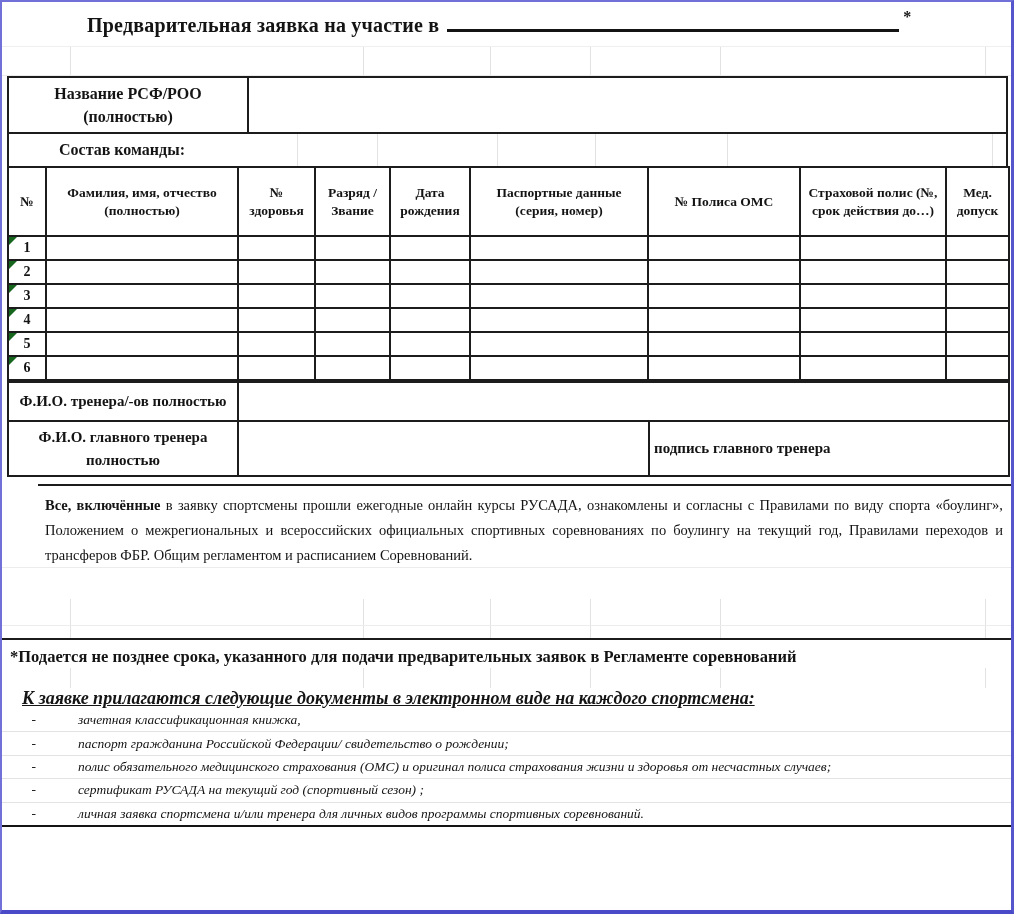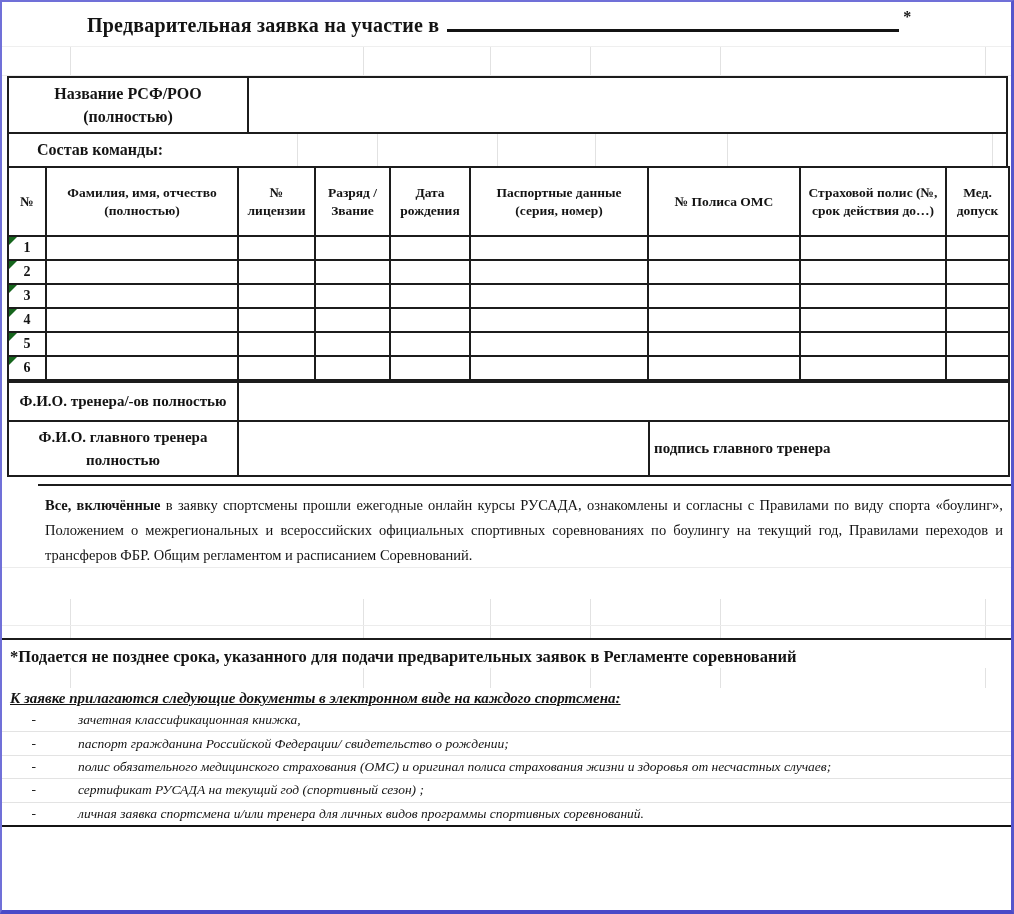--- a/index.html
+++ b/index.html
@@ -44,21 +44,21 @@
   .org-table td{border:2px solid #1c1c1c;padding:0;}
   .org-label{width:230px;font-weight:bold;font-size:16px;text-align:center;line-height:1.45;padding:2px 4px !important;}
   .org-row-1{height:56px;}
   .org-row-2{height:59px;}
 
   .sostav-row{
     height:32px;margin-left:5px;width:1001px;box-sizing:border-box;
     border-left:2px solid #1c1c1c;border-right:2px solid #1c1c1c;
     display:flex;align-items:center;
   }
-  .sostav-label{font-weight:bold;font-size:16px;padding-left:28px;background:#fff;}
+  .sostav-label{font-weight:bold;font-size:16px;padding-left:50px;background:#fff;}
 
   
   .team-table{margin-left:5px;width:1001px;}
   .team-table td{border:2px solid #1c1c1c;padding:1px 3px;overflow:hidden;}
   .team-table .hdr{font-weight:bold;font-size:13.5px;text-align:center;vertical-align:middle;line-height:1.3;height:65px;}
   .team-table .cell{height:20px;}
   .num-cell{position:relative;font-weight:bold;font-size:14px;text-align:center;vertical-align:middle;}
   .tri{position:absolute;top:0;left:0;width:0;height:0;
        border-top:8px solid #15651c;border-right:8px solid transparent;}
 
@@ -89,21 +89,21 @@
   .director-note{font-size:11.5px;margin-left:12px;padding-bottom:3px;white-space:nowrap;}
 
   .filler-d{height:12px;}
 
   
   .footnote-box{border-top:2px solid #1c1c1c;height:30px;box-sizing:border-box;padding:7px 0 0 8px;}
   .footnote-text{font-weight:bold;font-size:16.5px;white-space:nowrap;}
   .filler-e{height:20px;}
 
   
-  .docs-heading{height:21px;padding-left:8px;font-weight:bold;font-style:italic;font-size:15px;
+  .docs-heading{height:21px;padding-left:20px;font-weight:bold;font-style:italic;font-size:18px;
     text-decoration:underline;display:flex;align-items:center;}
   .doc-item{height:22.4px;display:flex;align-items:center;font-style:italic;font-size:13.5px;
     border-bottom:1px solid #e3e3e3;}
   .doc-item:last-child{border-bottom:2px solid #141414;}
   .doc-bullet{width:34px;text-align:right;flex:none;}
   .doc-text{margin-left:42px;white-space:nowrap;}
 </style>
 </head>
 <body>
 
@@ -137,21 +137,21 @@
         <col style="width:80px">
         <col style="width:178px">
       <col style="width:152px">
         <col style="width:146px">
         <col style="width:63px">
     </colgroup>
     <tbody>
         <tr>
       <td class="hdr">№</td>
       <td class="hdr">Фамилия, имя, отчество (полностью)</td>
-      <td class="hdr">№ лицензии</td>
+      <td class="hdr">№ здоровья</td>
       <td class="hdr">Разряд / Звание</td>
       <td class="hdr">Дата рождения</td>
       <td class="hdr">Паспортные данные (серия, номер)</td>
       <td class="hdr">№ Полиса ОМС</td>
       <td class="hdr">Страховой полис (№, срок действия до…)</td>
       <td class="hdr">Мед. допуск</td>
     </tr>
     <tr>
       <td class="cell num-cell"><span class="tri"></span><span>1</span></td>
       <td class="cell"></td>

